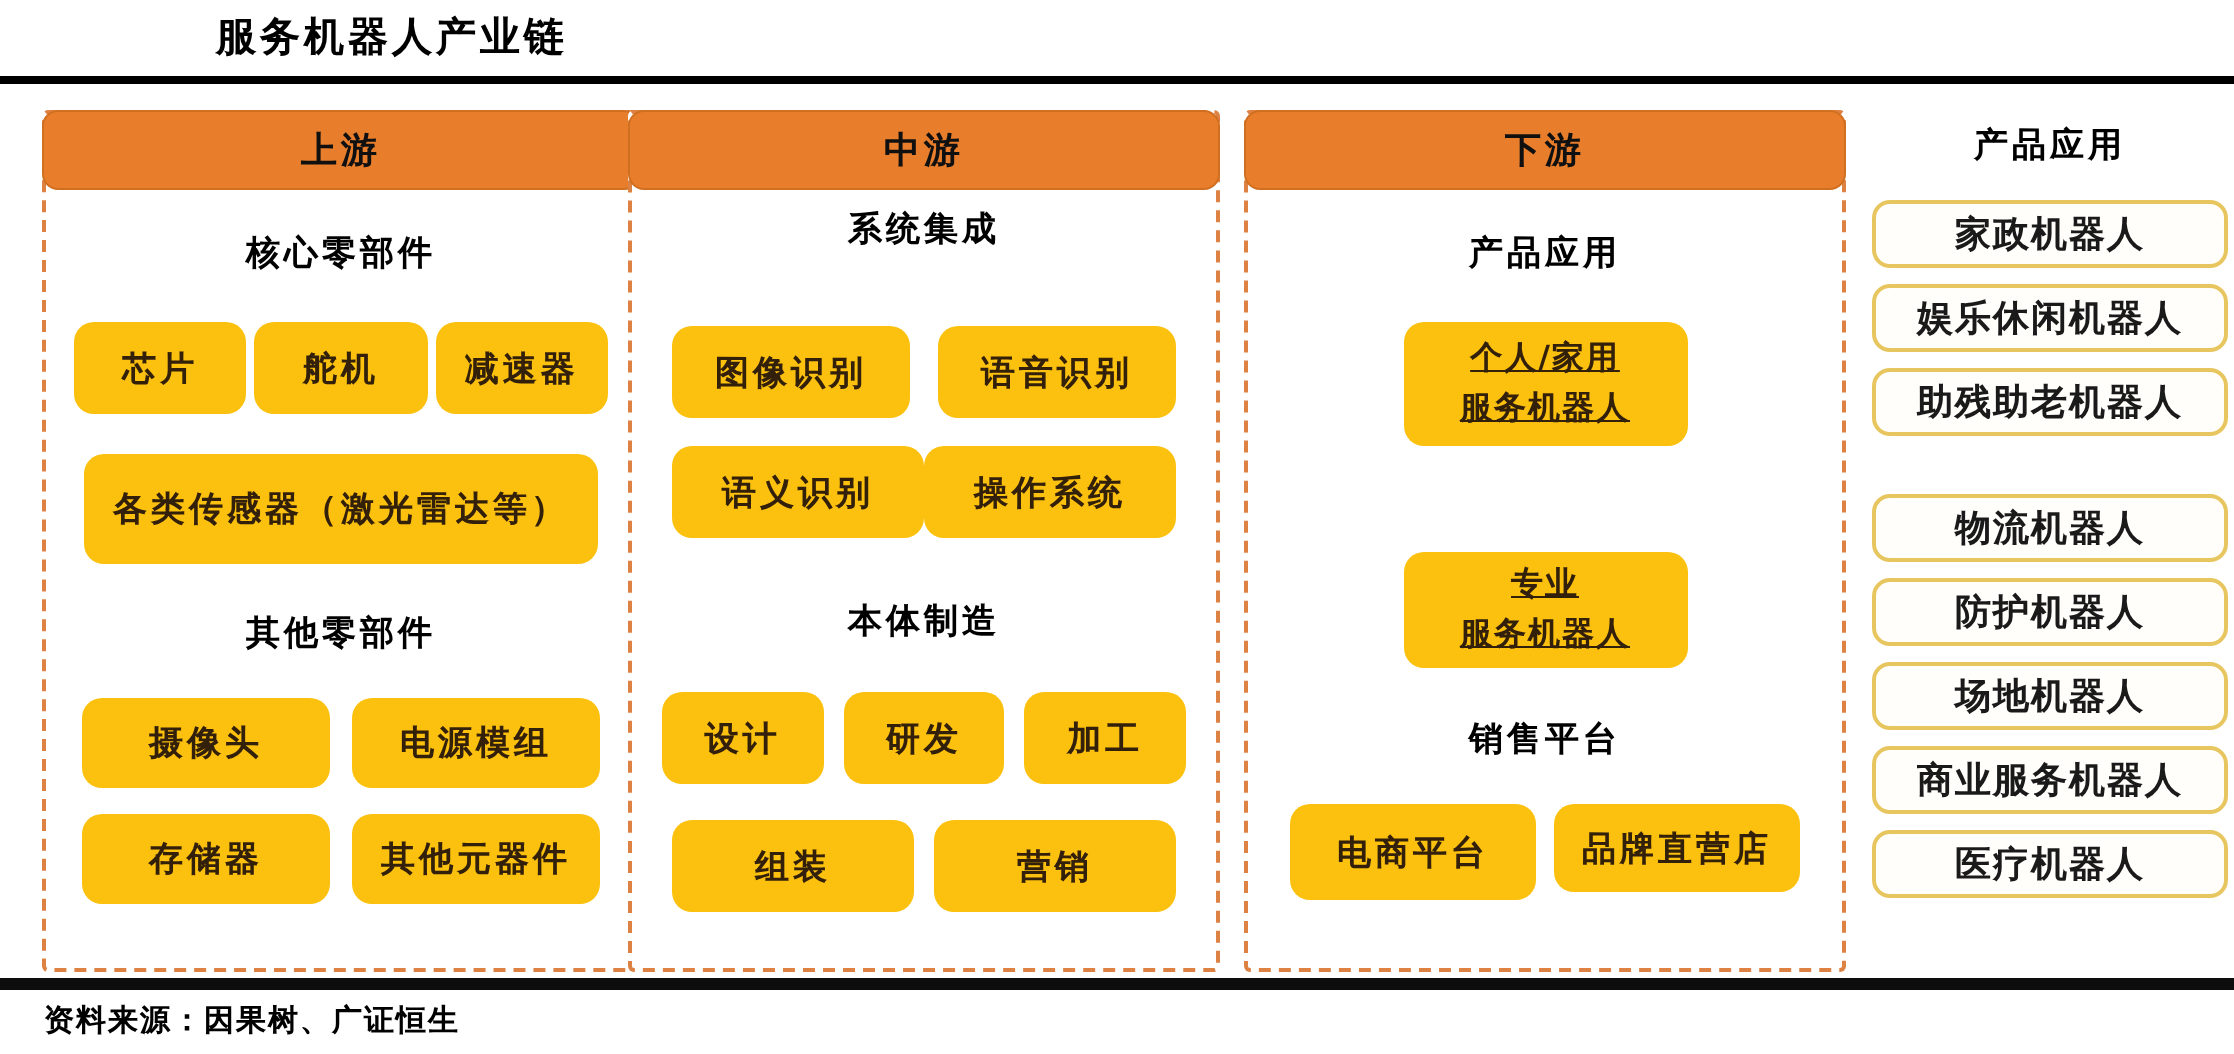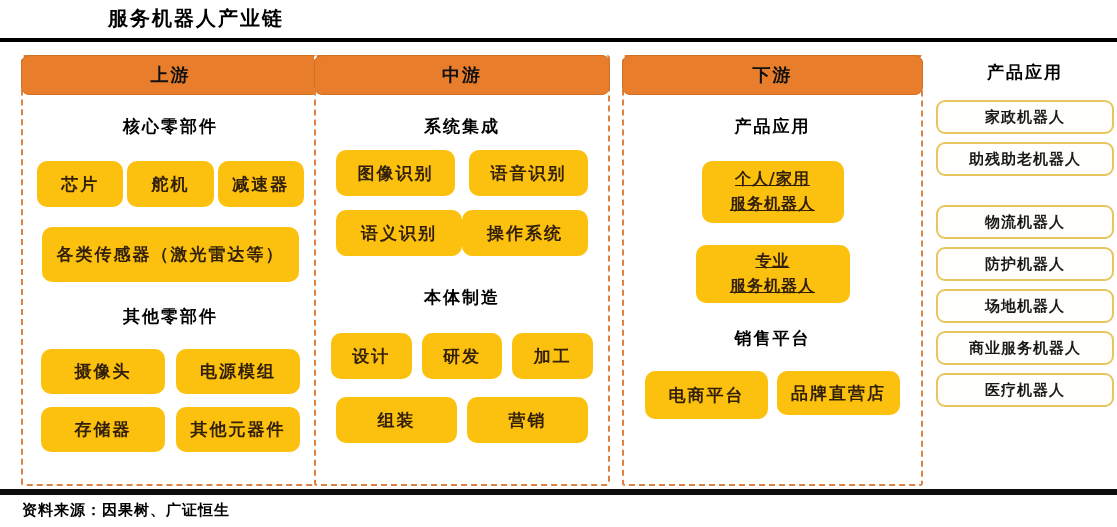--- a/index.html
+++ b/index.html
@@ -42,21 +42,21 @@
   .centerbox { margin:0 auto; }
   .side { position:absolute; left:936px; top:55px; width:178px; }
   .side-title {
     text-align:center; font-weight:bold; font-size:17px; color:#000;
     margin:6px 0 16px 0; letter-spacing:2px;
   }
   .app-box {
     height:34px; box-sizing:border-box; margin-bottom:8px;
     border:2px solid #E8C65F; border-radius:9px; background:#FFFEFB;
     display:flex; align-items:center; justify-content:center;
-    font-size:15px; font-weight:bold; color:#1a1a1a; letter-spacing:1px;
+    font-size:18px; font-weight:bold; color:#1a1a1a; letter-spacing:1px;
   }
   .side-gap { height:21px; }
 </style>
 </head>
 <body>
 
 <div class="title">服务机器人产业链</div>
 <div class="rule-top"></div>
 
 <div class="col" style="left:21px; width:299px;">
@@ -76,22 +76,22 @@
     <div class="gold" style="height:45px;">电源模组</div>
   </div>
   <div class="row" style="margin-top:13px; padding:0 18px; gap:11px;">
     <div class="gold" style="height:45px;text-align:right;">存储器</div>
     <div class="gold" style="height:45px;">其他元器件</div>
   </div>
 </div>
 
 <div class="col" style="left:314px; width:296px;">
   <div class="col-header">中游</div>
-  <div class="section-label" style="margin-top:20px;text-align:center;">系统集成</div>
-  <div class="row" style="margin-top:12px; padding:0 20px; gap:14px;font-family:Liberation Serif, serif;">
+  <div class="section-label" style="margin-top:8px;text-align:center;">系统集成</div>
+  <div class="row" style="margin-top:37px; padding:0 20px; gap:14px;font-family:Liberation Serif, serif;">
     <div class="gold">图像识别</div>
     <div class="gold">语音识别</div>
   </div>
   <div class="row" style="margin-top:14px; padding:0 20px; justify-content:flex-end;">
     <div class="gold">语义识别</div>
     <div class="gold">操作系统</div>
   </div>
   <div class="section-label" style="margin-top:30px;">本体制造</div>
   <div class="row" style="margin-top:24px; padding:0 15px; gap:10px;">
     <div class="gold">设计</div>
@@ -102,32 +102,33 @@
     <div class="gold">组装</div>
     <div class="gold">营销</div>
   </div>
 </div>
 
 <div class="col" style="left:622px; width:301px;">
   <div class="col-header">下游</div>
   <div class="section-label" style="margin-top:20px;">产品应用</div>
   <div class="gold multiline centerbox" style="margin-top:23px; width:142px; height:62px; font-size:16px;">个人/家用
 服务机器人</div>
-  <div class="gold multiline centerbox" style="margin-top:22px; width:154px; height:58px; font-size:16px;">专业
+  <div class="gold multiline centerbox" style="margin-top:53px; width:142px; height:58px; font-size:16px;">专业
 服务机器人</div>
   <div class="section-label" style="margin-top:24px;">销售平台</div>
   <div class="row" style="margin-top:21px; padding:0 21px; gap:9px;">
     <div class="gold" style="height:48px;">电商平台</div>
     <div class="gold" style="height:44px;">品牌直营店</div>
   </div>
 </div>
 
 <div class="side">
   <div class="side-title">产品应用</div>
   <div class="app-box">家政机器人</div>
+  <div class="app-box">娱乐休闲机器人</div>
   <div class="app-box">助残助老机器人</div>
   <div class="side-gap"></div>
   <div class="app-box">物流机器人</div>
   <div class="app-box">防护机器人</div>
   <div class="app-box">场地机器人</div>
   <div class="app-box">商业服务机器人</div>
   <div class="app-box">医疗机器人</div>
 </div>
 
 <div class="rule-bottom"></div>

